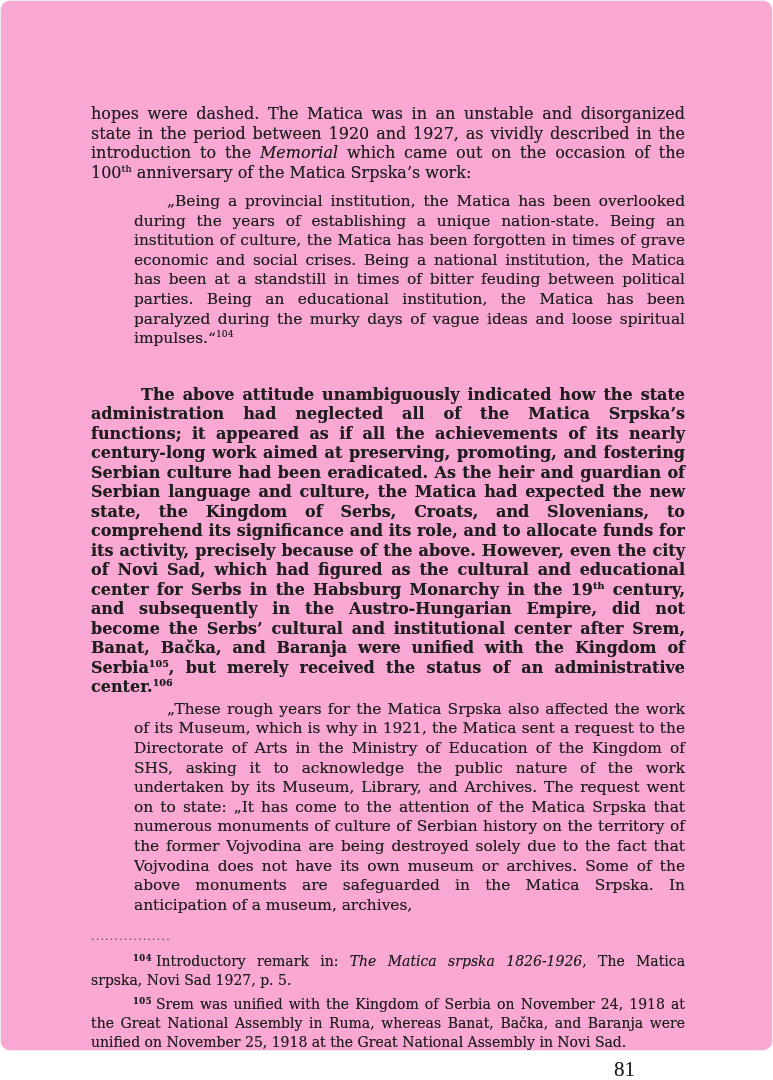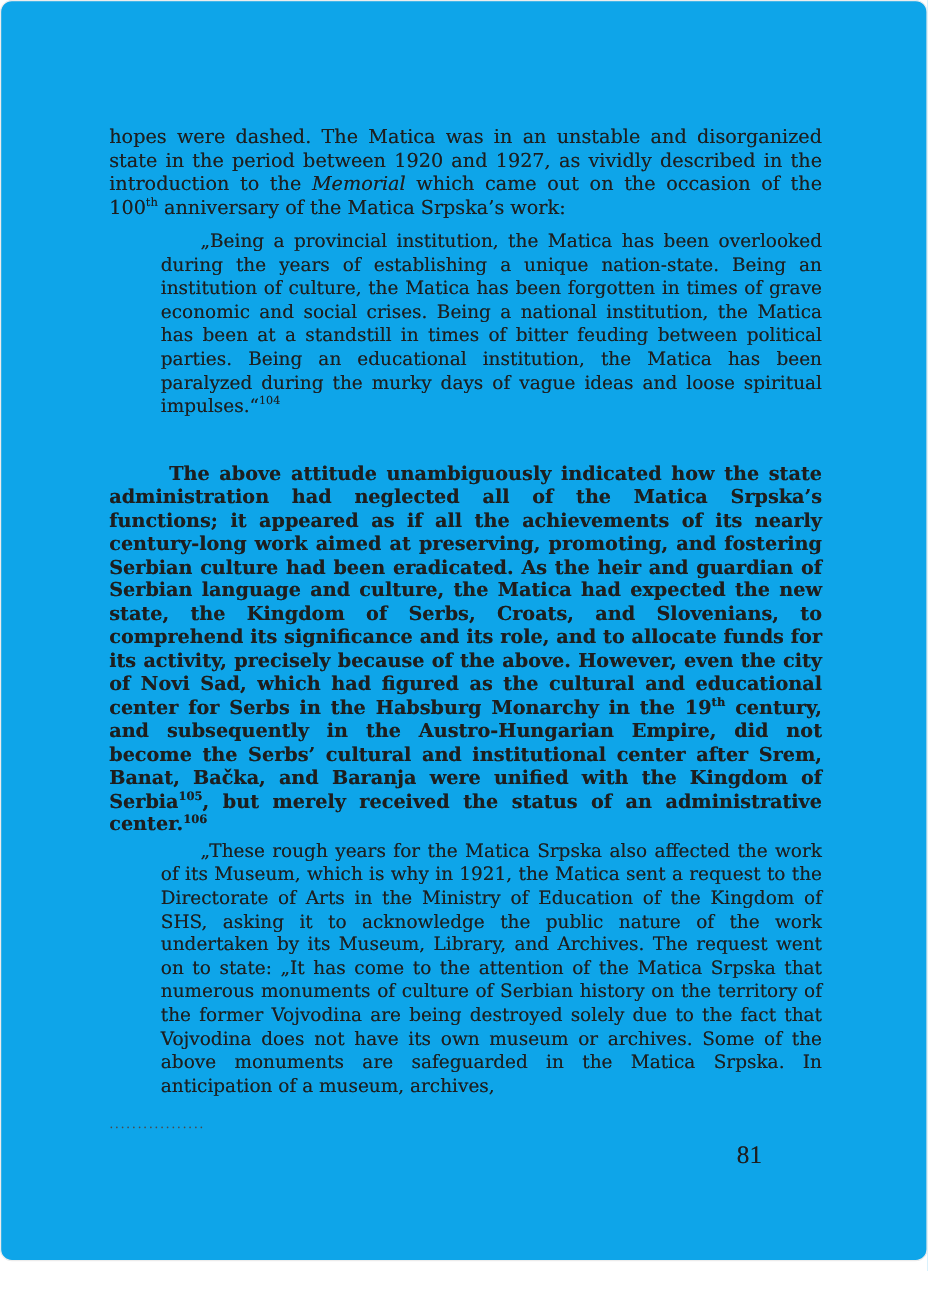--- a/index.html
+++ b/index.html
@@ -7,21 +7,21 @@
     padding: 0;
     background: #ffffff;
     width: 773px;
     height: 1080px;
     overflow: hidden;
   }
   .page {
     box-sizing: border-box;
     width: 773px;
     height: 1051px;
-    background: #0ea5e9;
+    background: #f9a8d4;
     border: 1px solid #ececec;
     border-radius: 10px;
     padding: 103px 87px 0 90px;
     font-family: "DejaVu Serif", "Liberation Serif", serif;
     color: #1e1e1e;
     text-shadow: 0 0 0.2px rgba(20,20,20,0.55);
     hyphens: auto;
     -webkit-hyphens: auto;
   }
   .body-text p {
@@ -84,15 +84,17 @@
 
 <div class="page">
   <div class="body-text">
       <p class="paragraph"><span>hopes were dashed. The Matica was in an unstable and disorganized state in the period between 1920 and 1927, as vividly described in the introduction to the </span><i>Memorial</i><span> which came out on the occasion of the 100</span><sup>th</sup><span> anniversary of the Matica Srpska’s work:</span></p>
       <p class="quote indent"><span>„Being a provincial institution, the Matica has been overlooked during the years of establishing a unique nation-state. Being an institution of culture, the Matica has been forgotten in times of grave economic and social crises. Being a national institution, the Matica has been at a standstill in times of bitter feuding between political parties. Being an educational institution, the Matica has been paralyzed during the murky days of vague ideas and loose spiritual impulses.“</span><sup>104</sup></p>
       <p class="paragraph indent"><span>The above attitude unambiguously indicated how the state administration had neglected all of the Matica Srpska’s functions; it appeared as if all the achievements of its nearly century-long work aimed at preserving, promoting, and fostering Serbian culture had been eradicated. As the heir and guardian of Serbian language and culture, the Matica had expected the new state, the Kingdom of Serbs, Croats, and Slovenians, to comprehend its significance and its role, and to allocate funds for its activity, precisely because of the above. However, even the city of Novi Sad, which had figured as the cultural and educational center for Serbs in the Habsburg Monarchy in the 19</span><sup>th</sup><span> century, and subsequently in the Austro-Hungarian Empire, did not become the Serbs’ cultural and institutional center after Srem, Banat, Bačka, and Baranja were unified with the Kingdom of Serbia</span><sup>105</sup><span>, but merely received the status of an administrative center.</span><sup>106</sup></p>
       <p class="quote indent"><span>„These rough years for the Matica Srpska also affected the work of its Museum, which is why in 1921, the Matica sent a request to the Directorate of Arts in the Ministry of Education of the Kingdom of SHS, asking it to acknowledge the public nature of the work undertaken by its Museum, Library, and Archives. The request went on to state: „It has come to the attention of the Matica Srpska that numerous monuments of culture of Serbian history on the territory of the former Vojvodina are being destroyed solely due to the fact that Vojvodina does not have its own museum or archives. Some of the above monuments are safeguarded in the Matica Srpska. In anticipation of a museum, archives,</span></p>
     </div>
   <div class="fn-sep">.................</div>
   <div class="footnotes">
+      <p class="footnote"><sup class="fn-marker">104</sup><span>Introductory remark in: </span><i>The Matica srpska 1826-1926</i><span>, The Matica srpska, Novi Sad 1927, p. 5.</span></p>
+      <p class="footnote"><sup class="fn-marker">105</sup><span>Srem was unified with the Kingdom of Serbia on November 24, 1918 at the Great National Assembly in Ruma, whereas Banat, Bačka, and Baranja were unified on November 25, 1918 at the Great National Assembly in Novi Sad.</span></p>
     </div>
   <div class="page-number">81</div>
 </div>
 
 </body></html>

